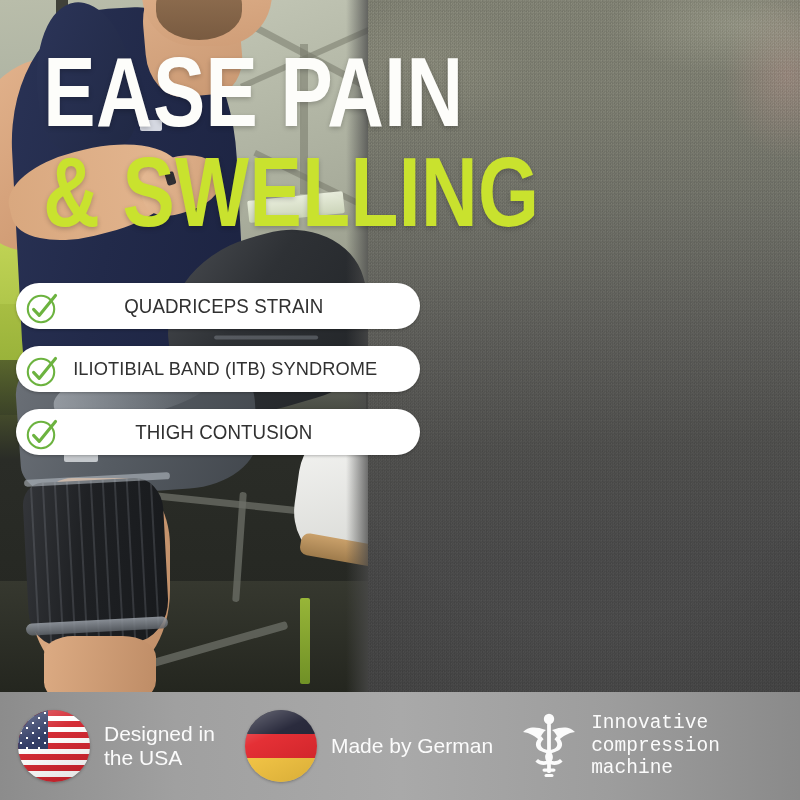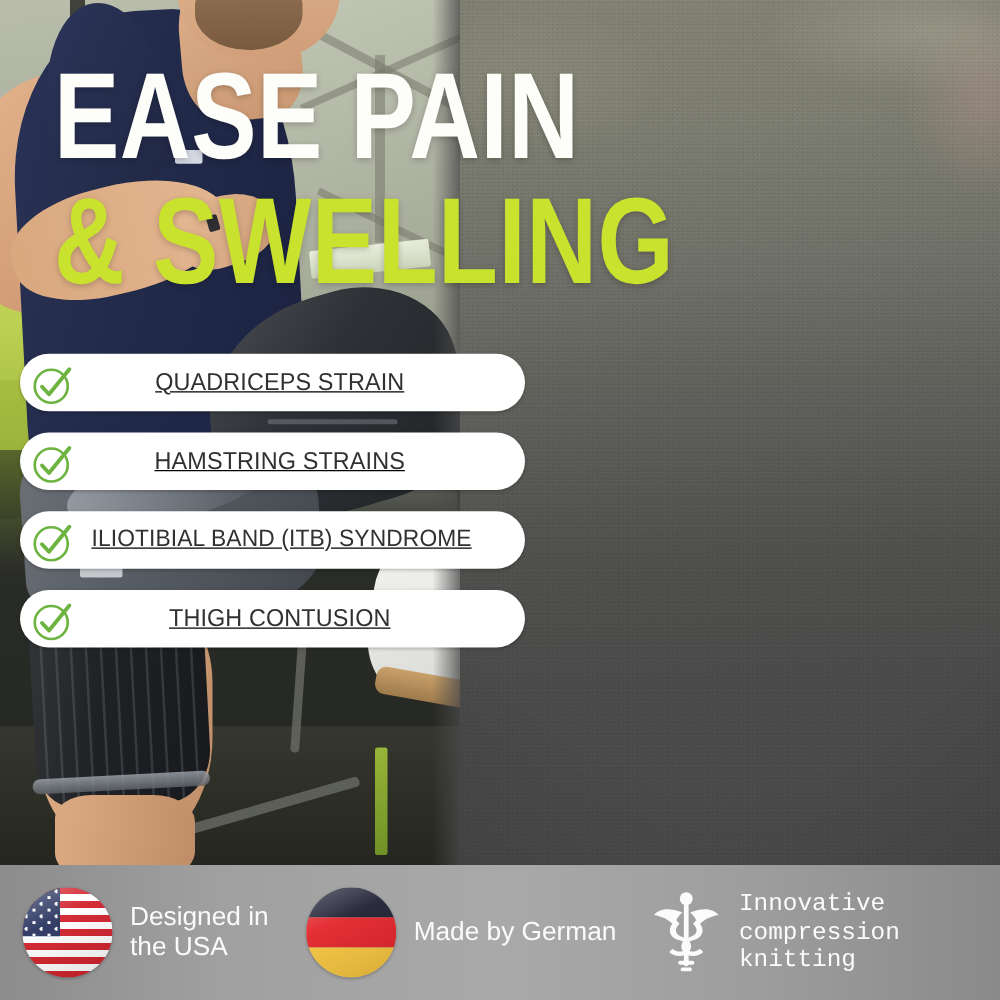--- a/index.html
+++ b/index.html
@@ -109,21 +109,21 @@
   .headline { position:absolute; left:0; top:44px; width:432px; text-align:left; z-index:6; }
   .hl-line { font-weight:700; letter-spacing:.5px; line-height:.98;
     transform:scaleX(.80); transform-origin:center; white-space:nowrap; }
   .hl1 { font-size:98px; color:#fdfdfa; text-shadow:0 2px 6px rgba(0,0,0,.22); }
   .hl2 { font-size:98px; color:#c9e22e; text-shadow:0 2px 6px rgba(0,0,0,.22); margin-top:4px; }
 
   
   .pills { position:absolute; left:16px; top:283px; width:404px; z-index:6; }
   .pill { position:relative; height:46px; margin-bottom:17px; background:#ffffff;
     border-radius:23px; display:flex; align-items:center;
-    box-shadow:0 1px 3px rgba(0,0,0,.26);text-decoration:underline; }
+    box-shadow:0 1px 3px rgba(0,0,0,.26); }
   .pill-check { flex:0 0 auto; width:44px; height:34px; margin-left:6px; position:relative; }
   .pill-label { flex:1; text-align:center; padding-right:40px;
     font-size:19.5px; color:#313131; letter-spacing:.1px; white-space:nowrap;
     transform:scaleX(.96); }
   .pill.long .pill-label { font-size:19px; }
 
   
   .footer { position:absolute; left:0; top:692px; width:800px; height:108px; z-index:8;
     background:linear-gradient(90deg,#8c8c8c 0%,#a0a0a0 22%,#a9a9a9 50%,#9d9d9d 76%,#8a8a8a 100%);
     display:flex; align-items:center; }
@@ -245,29 +245,20 @@
       <span class="pill-check">
         <svg viewBox="0 0 44 36" width="44" height="36">
           <circle cx="19" cy="20" r="13.2" fill="none" stroke="#6cb33f" stroke-width="2.1"></circle>
           <path d="M11.6 20.4 L17.2 26.4 L33.5 6.4" fill="none" stroke="#6cb33f" stroke-width="3.1" stroke-linecap="round" stroke-linejoin="round"></path>
         </svg>
       </span>
       <span class="pill-label">QUADRICEPS STRAIN</span>
     </div>
 
 
-    <div class="pill">
-      <span class="pill-check">
-        <svg viewBox="0 0 44 36" width="44" height="36">
-          <circle cx="19" cy="20" r="13.2" fill="none" stroke="#6cb33f" stroke-width="2.1"></circle>
-          <path d="M11.6 20.4 L17.2 26.4 L33.5 6.4" fill="none" stroke="#6cb33f" stroke-width="3.1" stroke-linecap="round" stroke-linejoin="round"></path>
-        </svg>
-      </span>
-      <span class="pill-label">HAMSTRING STRAINS</span>
-    </div>
 
     <div class="pill long">
       <span class="pill-check">
         <svg viewBox="0 0 44 36" width="44" height="36">
           <circle cx="19" cy="20" r="13.2" fill="none" stroke="#6cb33f" stroke-width="2.1"></circle>
           <path d="M11.6 20.4 L17.2 26.4 L33.5 6.4" fill="none" stroke="#6cb33f" stroke-width="3.1" stroke-linecap="round" stroke-linejoin="round"></path>
         </svg>
       </span>
       <span class="pill-label">ILIOTIBIAL BAND (ITB) SYNDROME</span>
     </div>
@@ -326,19 +317,19 @@
                      C30 52 36 52 39 49 L41.6 51.6 C37.4 56 29 56 25.6 51.4
                      C22.4 47 24.4 41.6 31 39.6 C37 37.8 38 33 33.4 29.2 Z"></path>
             <rect x="21.5" y="58.5" width="13" height="3.2" rx="1.6"></rect>
             <rect x="23.5" y="64" width="9" height="3" rx="1.5"></rect>
           </g>
         </svg>
       </span>
       <span class="f-text small">
         <span>Innovative</span><br>
         <span>compression</span><br>
-        <span>knitting</span>
+        <span>machine</span>
       </span>
     </div>
 
   </div>
 
 </div>
 
 </body></html>

